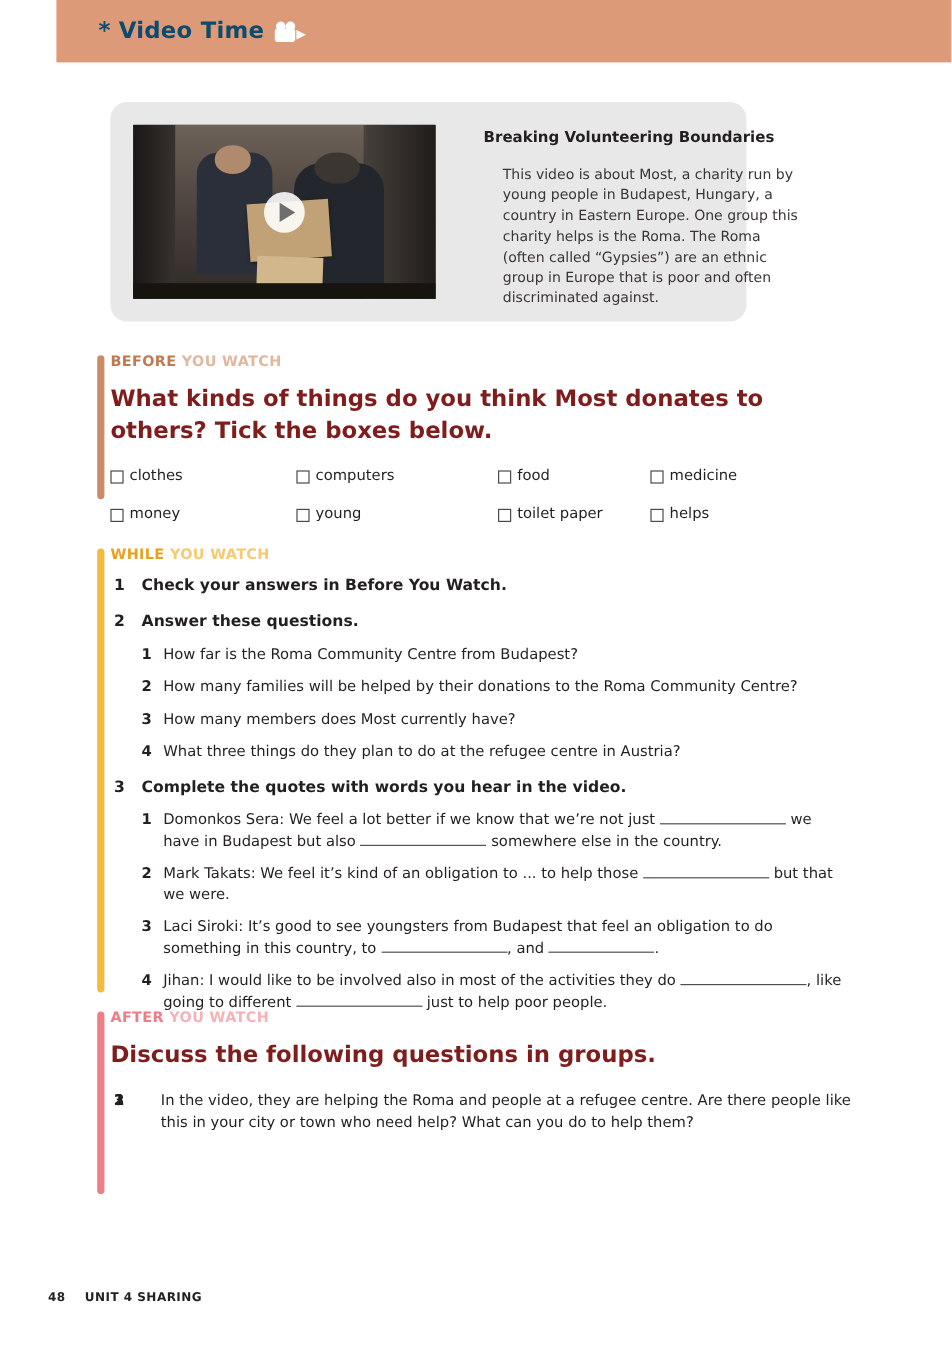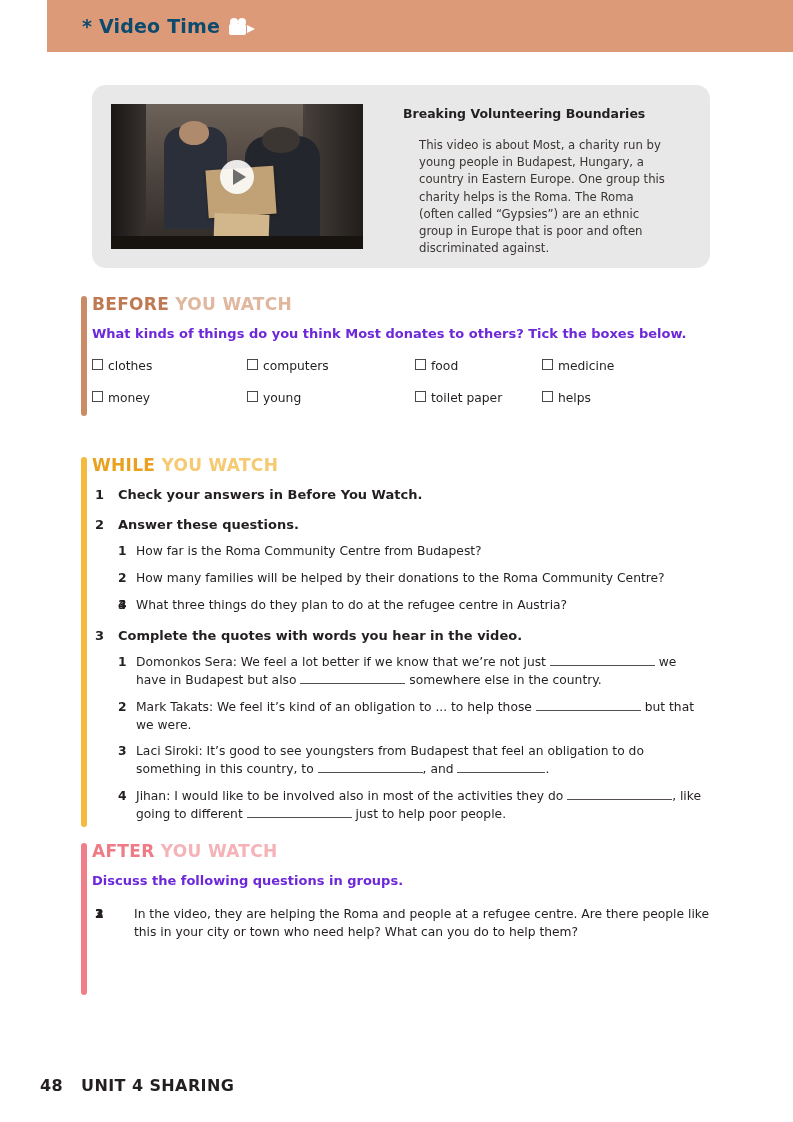--- a/index.html
+++ b/index.html
@@ -67,21 +67,21 @@
     background: #ffffff;
   }
   .camera-icon .reel1 { left: 1px; }
   .camera-icon .reel2 { left: 9px; }
 
   
   .video-panel {
     position: absolute;
     left: 92px;
     top: 85px;
-    width: 618px;
+    width: 530px;
     height: 183px;
     background: #e8e8e8;
     border-radius: 14px;
   }
   .video-thumb {
     position: absolute;
     left: 19px;
     top: 19px;
     width: 252px;
     height: 145px;
@@ -227,45 +227,45 @@
     width: 618px;
   }
   .sec-bar {
     position: absolute;
     left: -11px;
     top: 3px;
     width: 6px;
     border-radius: 3px;
   }
   .sec-head {
-    font-size: 17px;
+    font-size: 12px;
     font-weight: bold;
     letter-spacing: 0.3px;
     margin: 0 0 11px 0;
   }
   .sec-head .light { font-weight: bold; }
 
   .lead {
-    font-size: 13px;
+    font-size: 19px;
     font-weight: bold;
     line-height: 1.42;
     margin: 0 0 16px 0;
-    color: #6d28d9;
+    color: #7f1d1d;
   }
 
   
   .check-grid {
     display: grid;
     grid-template-columns: 155px 168px 127px 120px;
     row-gap: 18px;
     font-size: 12.3px;
   }
   .check-item {
     display: flex;
-    align-items: flex-start;
+    align-items: flex-end;
     gap: 5px;
   }
   .box-glyph {
     display: inline-block;
     width: 9px;
     height: 9px;
     border: 1px solid #4a4a4a;
     background: #fff;
   }
 
@@ -335,21 +335,21 @@
     left: 3px;
     top: 0;
     font-weight: bold;
   }
 
   
   .footer {
     position: absolute;
     left: 40px;
     top: 1076px;
-    font-size: 16px;
+    font-size: 10px;
     font-weight: bold;
     letter-spacing: 0.4px;
     color: #231f20;
   }
   .footer .pg { margin-right: 12px; }
 </style>
 </head>
 <body>
 
 <div class="header-bar">
@@ -451,20 +451,21 @@
         <li>
           <span class="num">1</span>
           <span>How far is the Roma Community Centre from Budapest?</span>
         </li>
         <li>
           <span class="num">2</span>
           <span>How many families will be helped by their donations to the Roma Community Centre?</span>
         </li>
         <li>
           <span class="num">3</span>
+          <span>How many members does Most currently have?</span>
         </li>
         <li>
           <span class="num">4</span>
           <span>What three things do they plan to do at the refugee centre in Austria?</span>
         </li>
       </ol>
     </li>
 
     <li>
       <span class="num">3</span>

